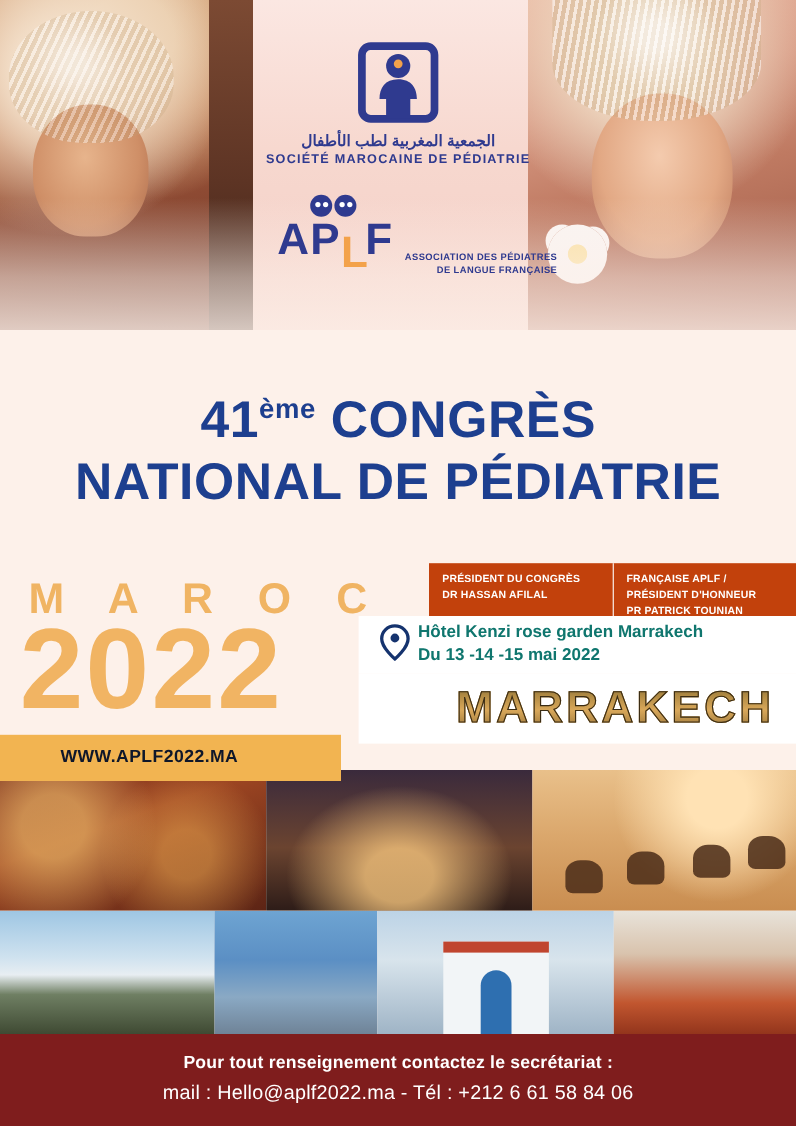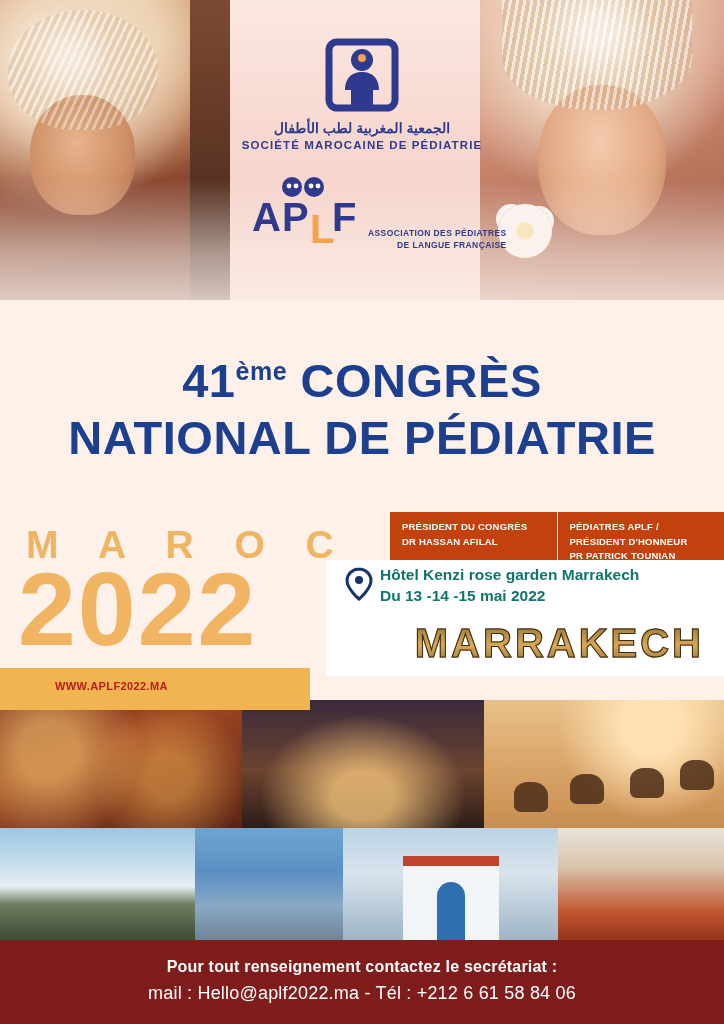--- a/index.html
+++ b/index.html
@@ -202,22 +202,22 @@
   .web-bar {
     position: absolute;
     left: 0; top: 668px;
     width: 310px; height: 42px;
     background: #f2b451;
     z-index: 7;
   }
   .web-bar span {
     display: block;
     padding: 12px 0 0 55px;
-    color: #b91c1c;
-    font-size: 11px;
+    color: #0f172a;
+    font-size: 16px;
     font-weight: bold;
     letter-spacing: .4px;
   }
 
   
   .pres-bar {
     position: absolute;
     left: 390px; top: 512px;
     width: 334px; height: 48px;
     background: #c2410c;
@@ -449,21 +449,21 @@
   <div class="web-bar">
     <span>WWW.APLF2022.MA</span>
   </div>
 
   <div class="pres-bar">
     <div class="pres-col">
       <div>PRÉSIDENT DU CONGRÈS</div>
       <div>DR HASSAN AFILAL</div>
     </div>
     <div class="pres-col second">
-      <div>PÉDIATRES APLF / PRÉSIDENT D'HONNEUR</div>
+      <div>FRANÇAISE APLF / PRÉSIDENT D'HONNEUR</div>
       <div>PR PATRICK TOUNIAN</div>
     </div>
   </div>
 
   <div class="venue-box">
     <div class="pin">
       <svg viewBox="0 0 30 34" width="30" height="34" aria-hidden="true">
         <path d="M15 2 C8.4 2 3 7.2 3 13.6 C3 22 15 32 15 32 C15 32 27 22 27 13.6 C27 7.2 21.6 2 15 2 Z" fill="none" stroke="#15336e" stroke-width="3"></path>
           <circle cx="15" cy="13" r="4" fill="#15336e"></circle>
       </svg>

